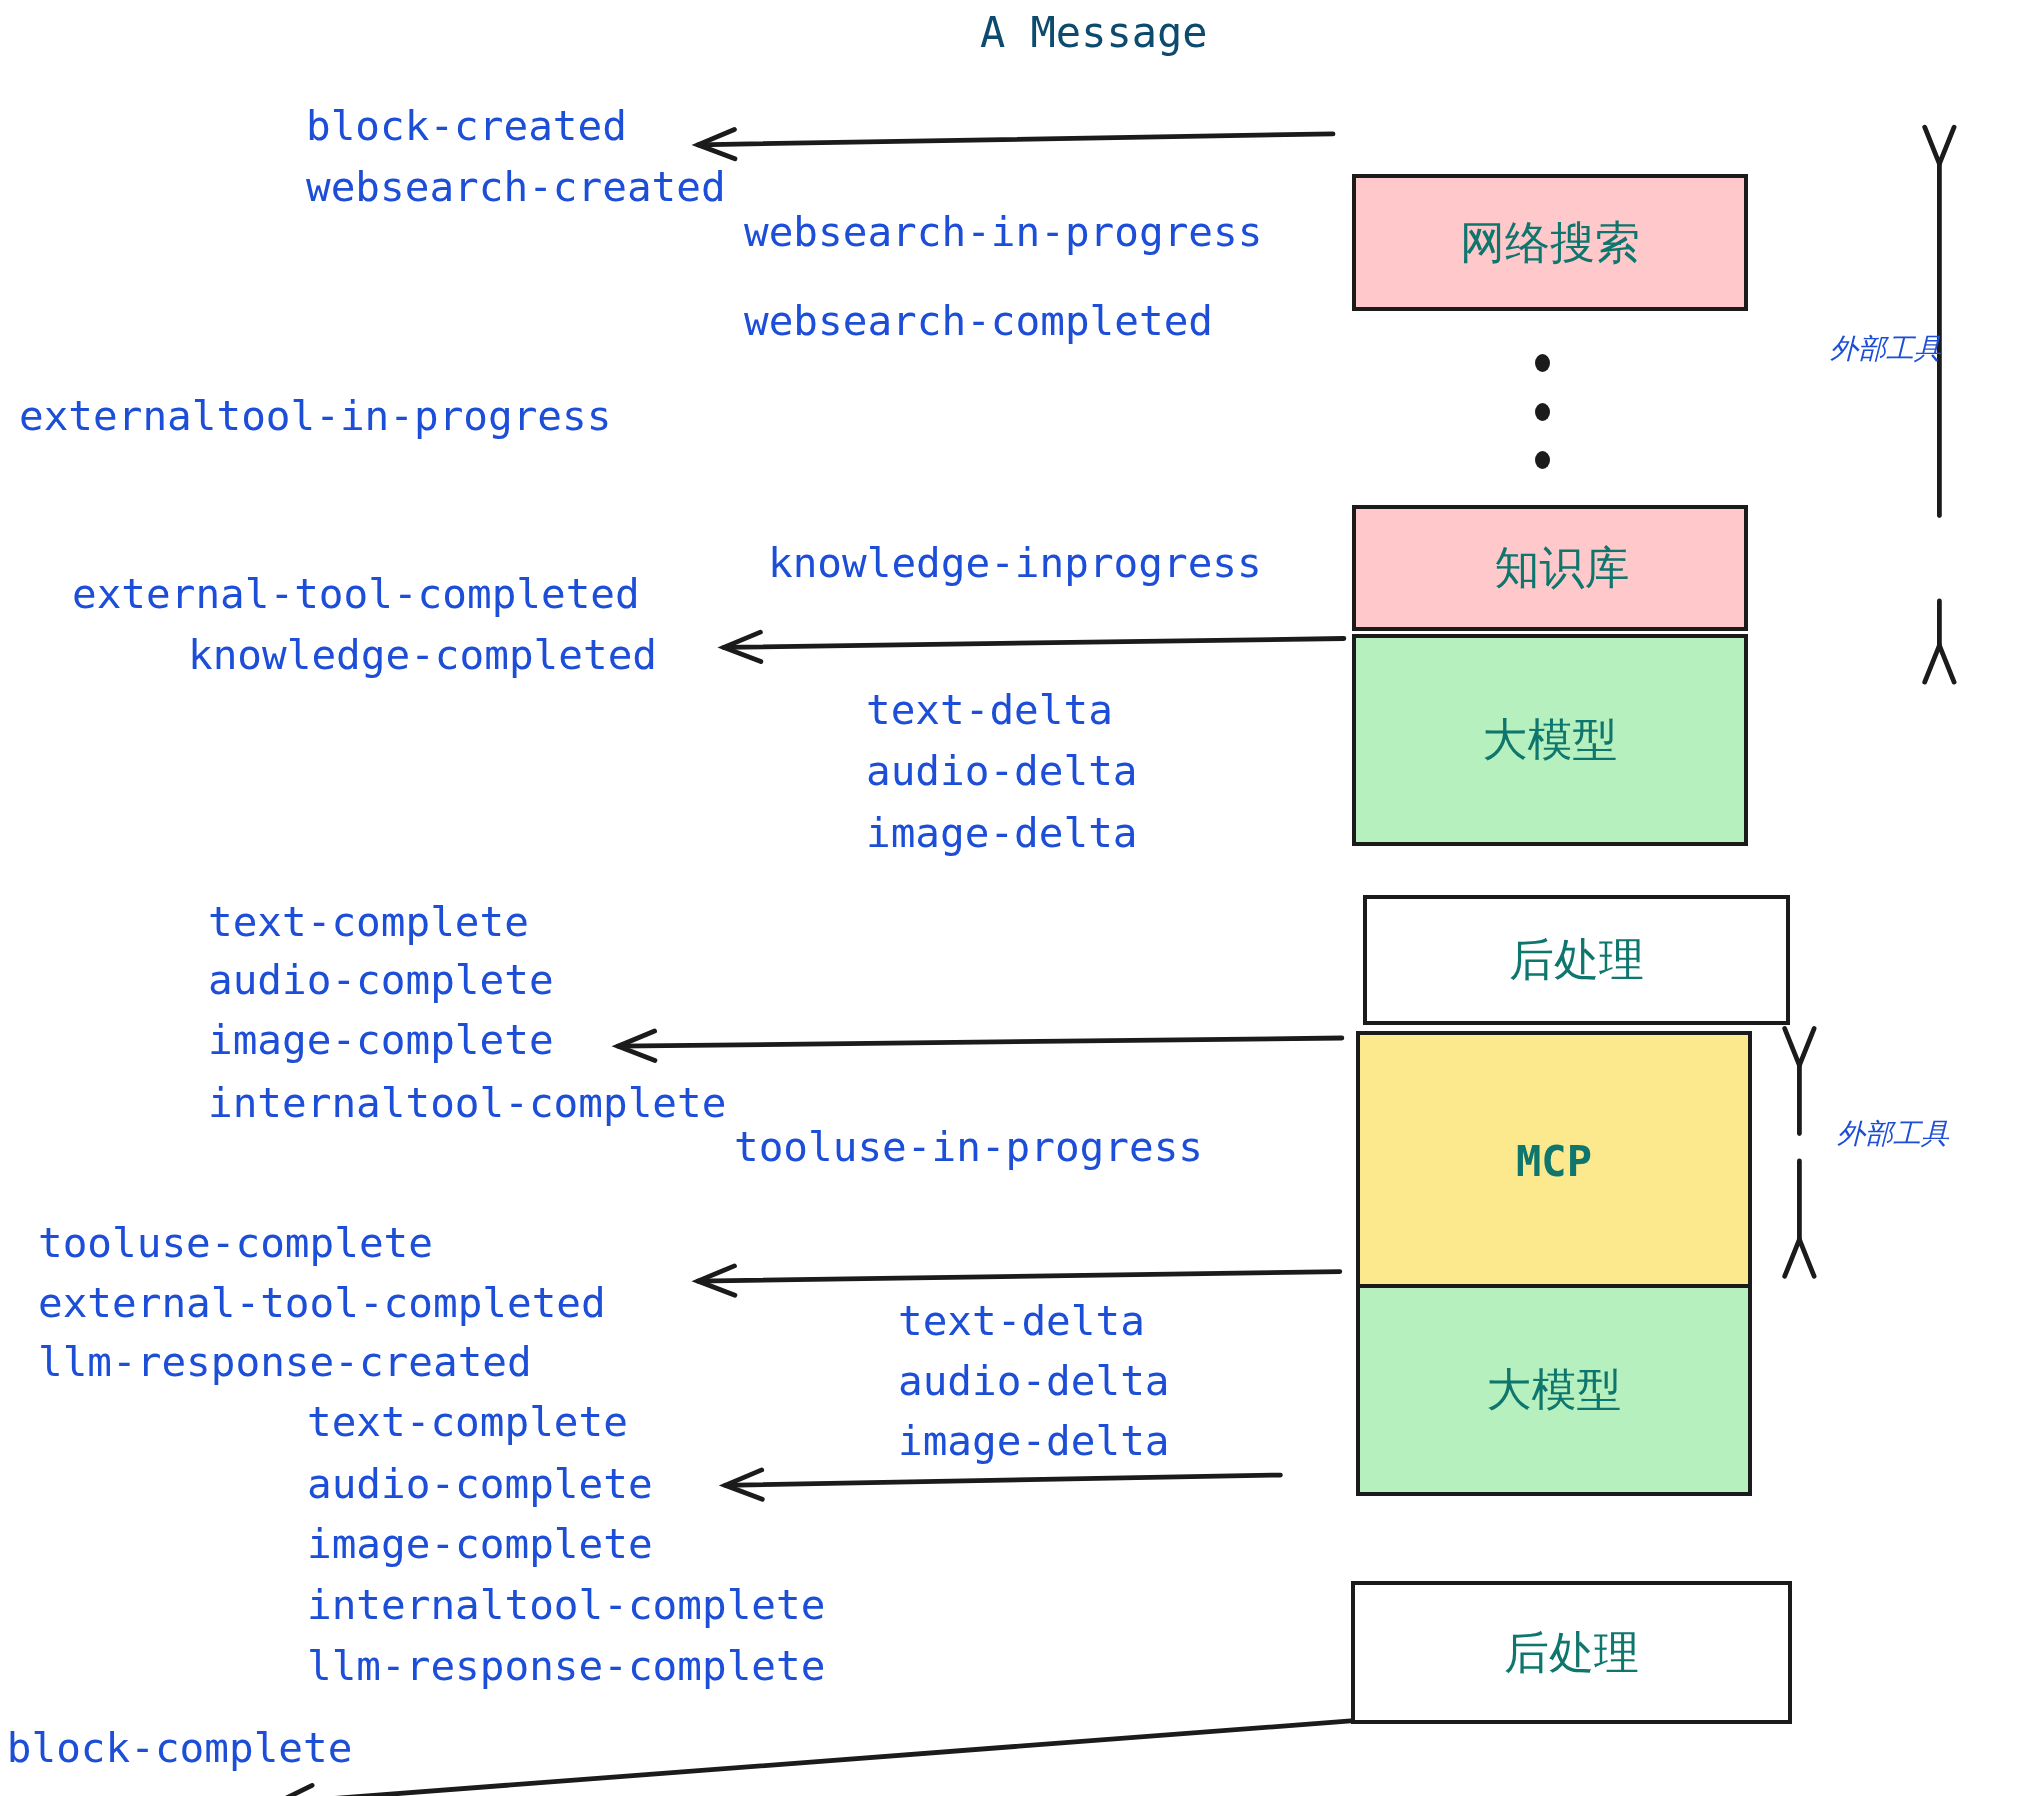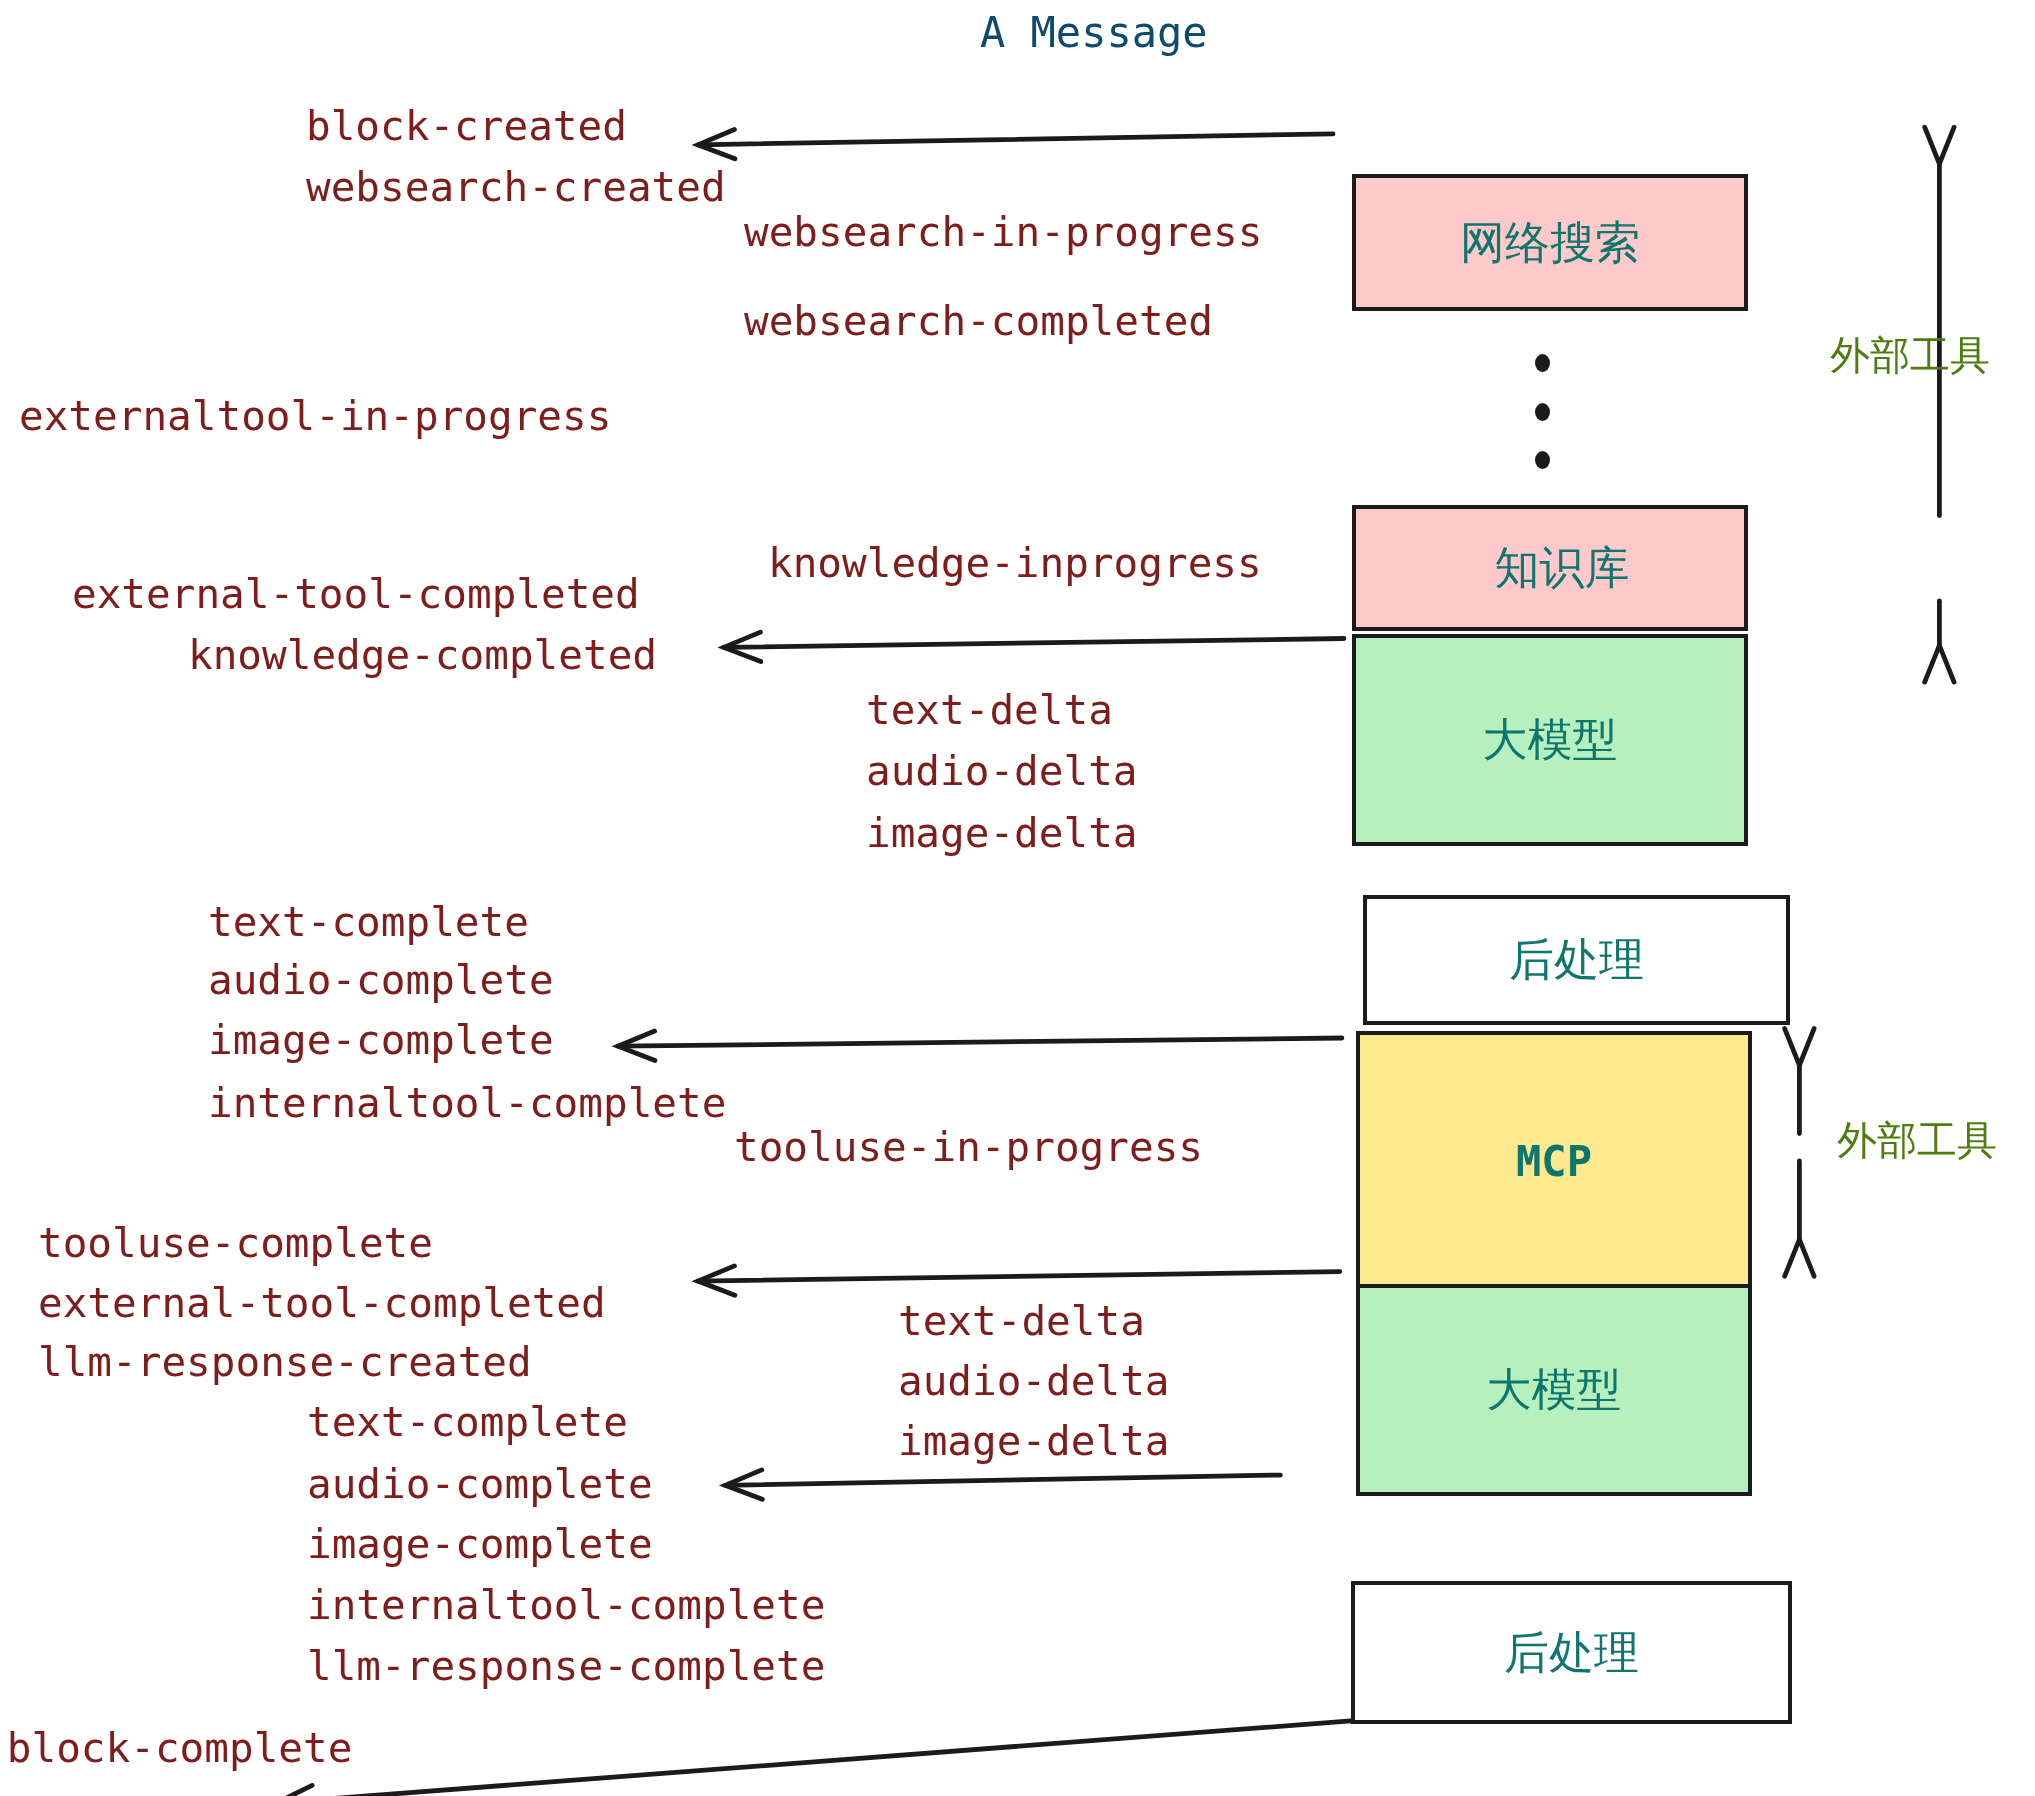--- a/index.html
+++ b/index.html
@@ -10,42 +10,43 @@
   #stage {
     position: relative;
     width: 2035px;
     height: 1796px;
     background: #ffffff;
     font-family: "DejaVu Sans Mono", monospace;
     overflow: hidden;
   }
   .lbl {
     position: absolute;
-    color: #7f1d1d;
+    color: #1d4ed8;
     white-space: nowrap;
     font-family: "DejaVu Sans Mono", monospace;
     font-size: 41px;
     letter-spacing: 0px;
     line-height: 1;
   }
   .title {
     position: absolute;
     color: #0c4a6e;
     white-space: nowrap;
     font-family: "DejaVu Sans Mono", monospace;
     font-size: 42px;
     line-height: 1;
   }
   .cjk {
     position: absolute;
-    color: #4d7c0f;
+    color: #1d4ed8;
     white-space: nowrap;
     font-family: "DejaVu Sans", sans-serif;
-    font-size: 40px;
+    font-size: 28px;
     line-height: 1;
+    font-style: italic;
   }
   .box {
     position: absolute;
     border: 4.8px solid #1b1b1b;
     box-sizing: border-box;
     display: flex;
     align-items: center;
     justify-content: center;
   }
   .box .boxlbl {

